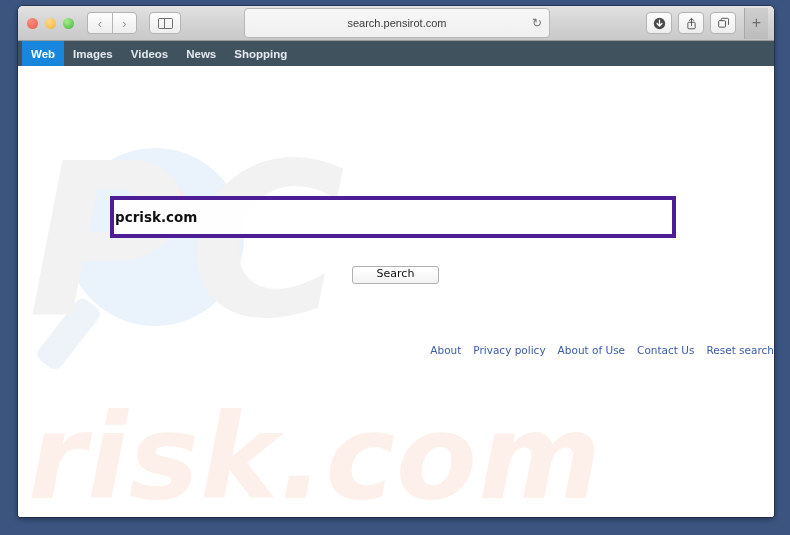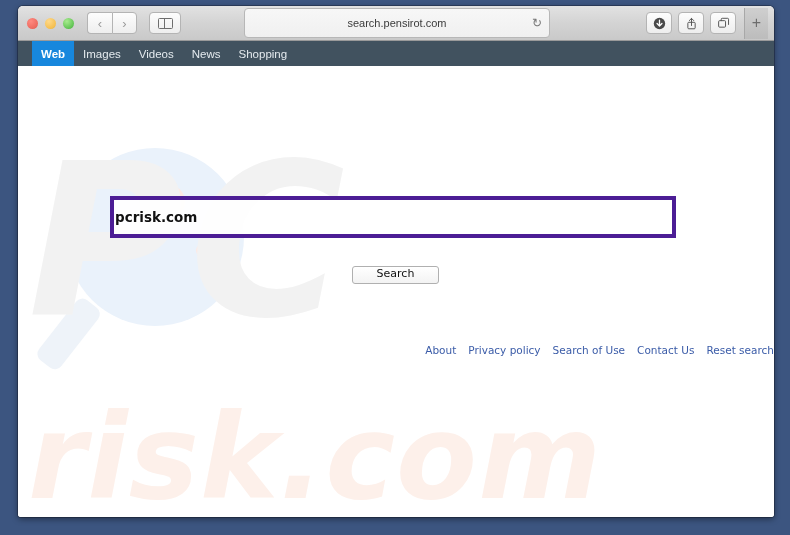--- a/index.html
+++ b/index.html
@@ -107,23 +107,23 @@
     display:flex; align-items:stretch;
     flex:none;
   }
   .navitem{
     display:flex;align-items:center;
     padding:0 9px;
     font-size:11.5px;
     color:#e9eef1;
     font-weight:bold;
   }
-  .navitem.first{ margin-left:14px; }
+  .navitem.first{ margin-left:4px; }
   .navitem.active{ background:#1787dd; color:#fff; }
-  .navitem:not(.active){ font-weight:normal; color:#e4eaee;text-align:right; }
+  .navitem:not(.active){ font-weight:bold; color:#e4eaee;text-align:right; }
 
   
   #page{
     flex:1; position:relative;
     background:#fff; overflow:hidden;
   }
 
   
   #wm-pc{
     position:absolute; left:10px; top:52px;
@@ -278,19 +278,19 @@
       <span id="search-input-value">pcrisk.com</span>
     </div>
 
     <div id="search-button">
       <span>Search</span>
     </div>
 
     <div id="footer-links">
       <a href="#">About</a>
       <a href="#">Privacy policy</a>
-      <a href="#">Search of Use</a>
+      <a href="#">About of Use</a>
       <a href="#">Contact Us</a>
       <a href="#">Reset search</a>
     </div>
 
   </div>
 </div>
 
 </body></html>

